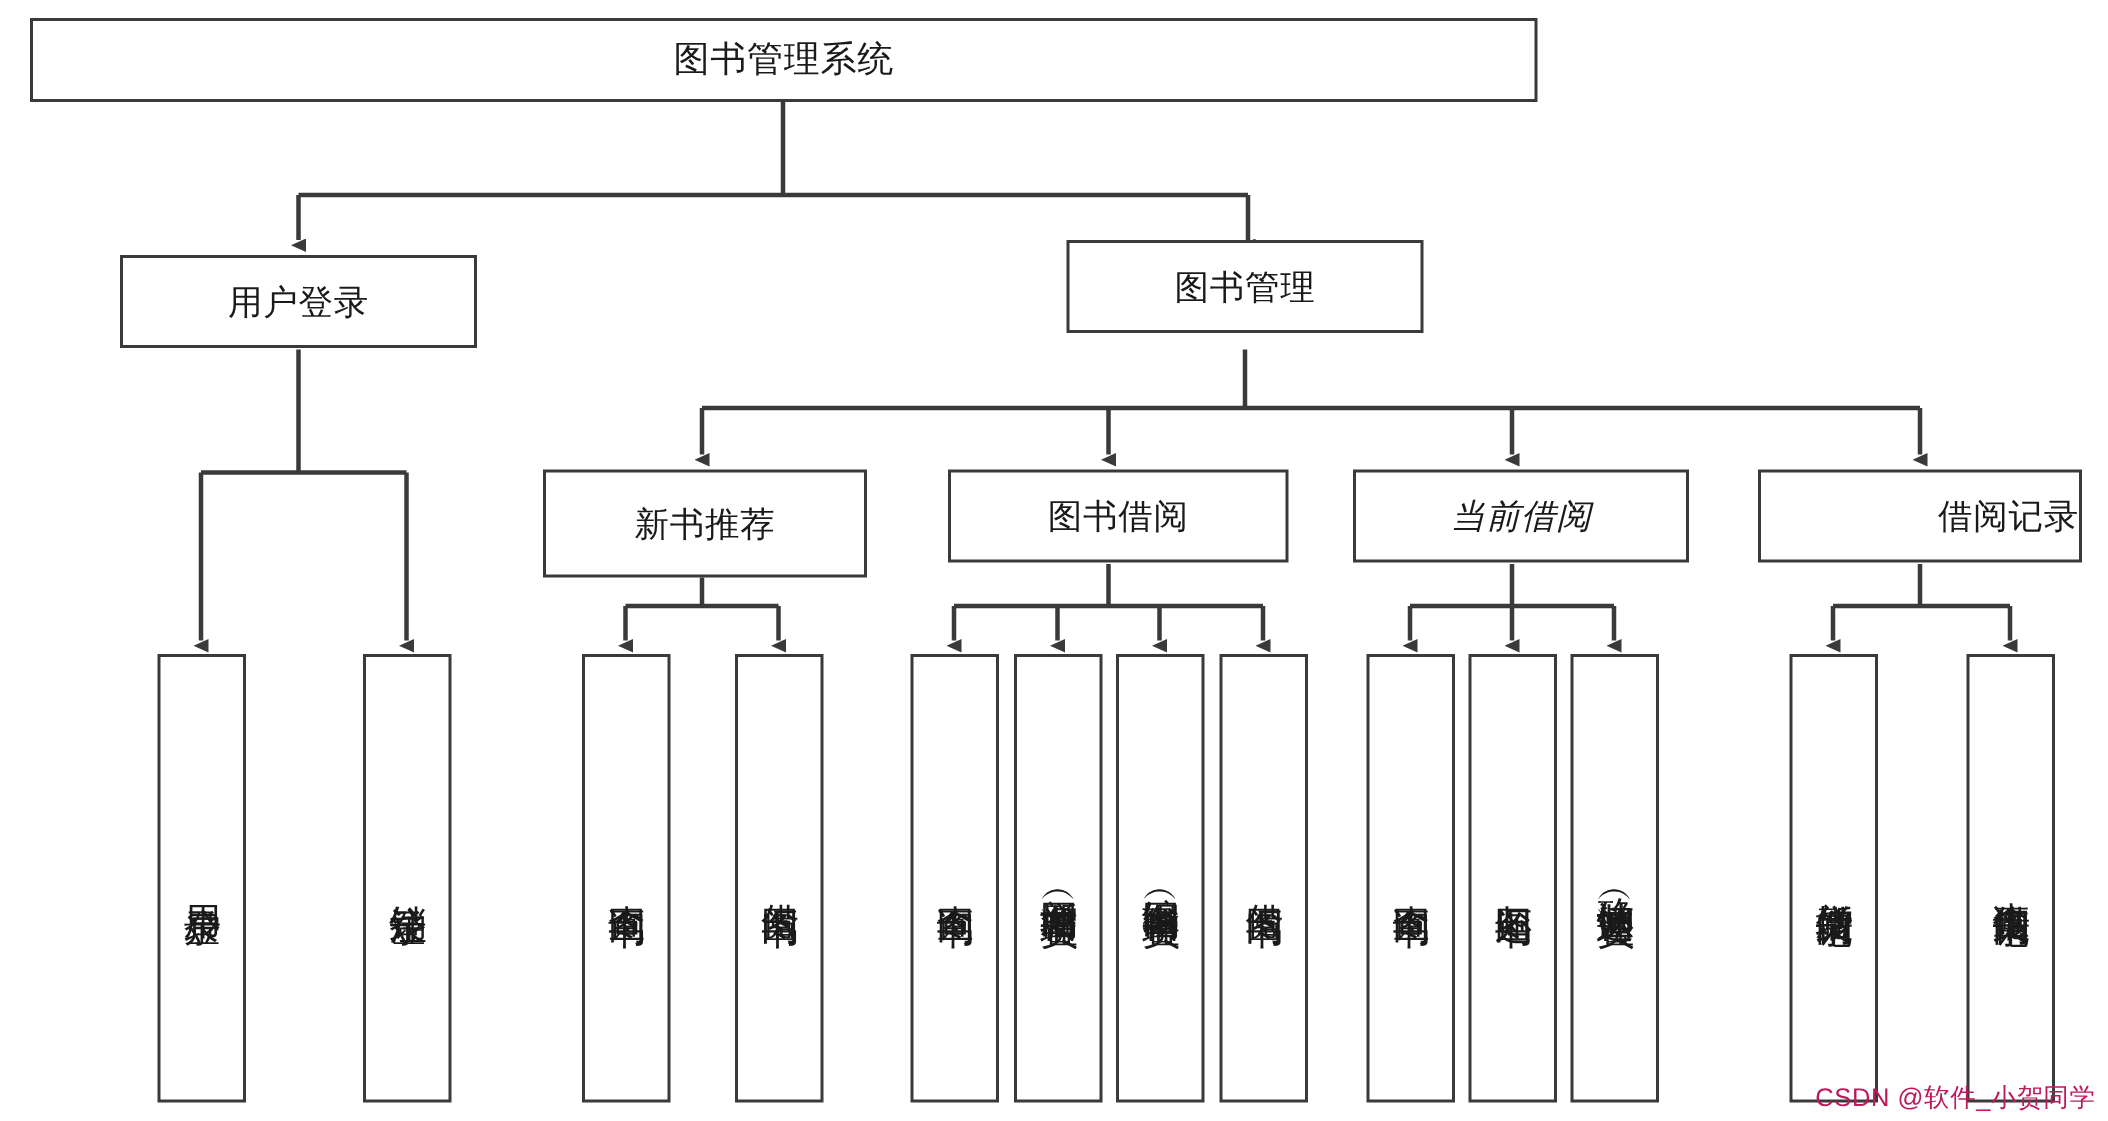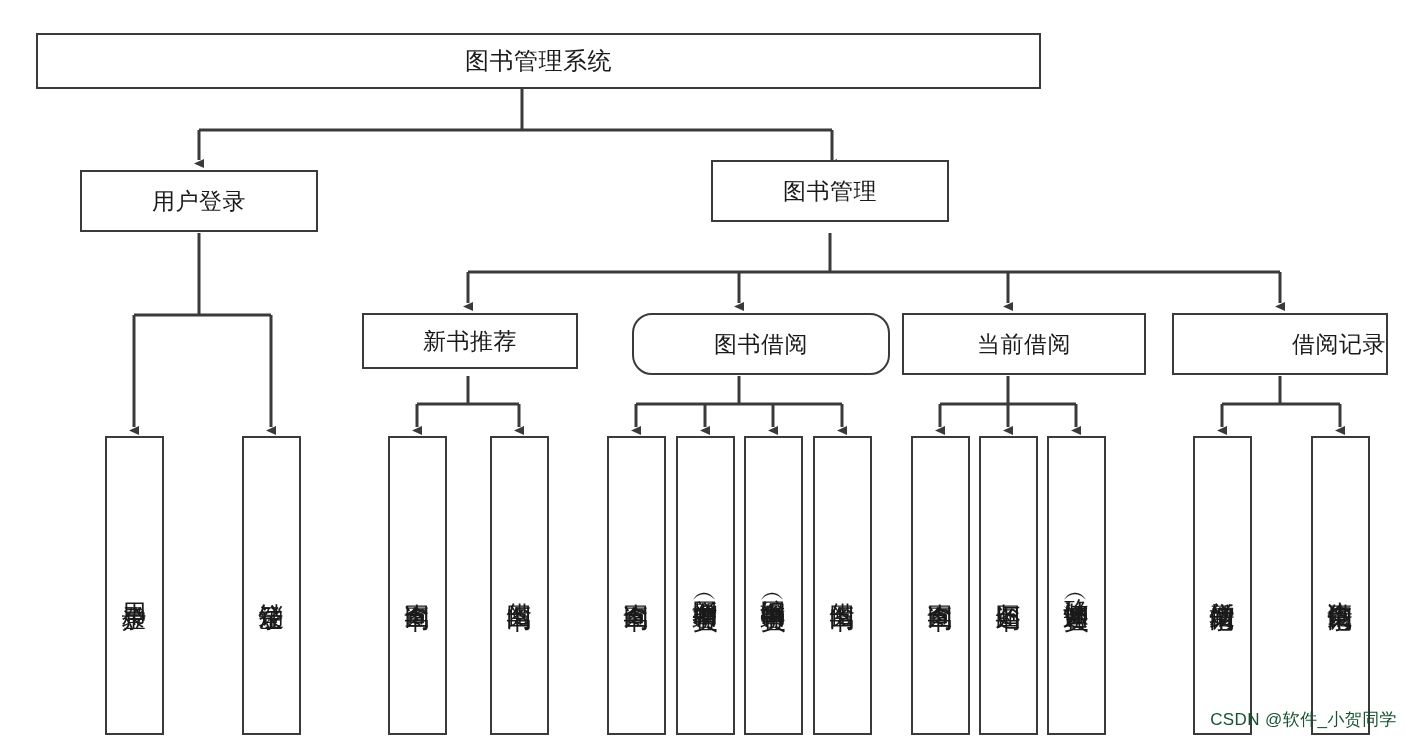--- a/index.html
+++ b/index.html
@@ -58,23 +58,23 @@
     writing-mode: vertical-rl;
     text-orientation: upright;
     font-size: 25px;
     line-height: 1.12;
     letter-spacing: 1.5px;
     white-space: nowrap;
   }
   .watermark {
     position: absolute;
     right: 8px;
-    bottom: 16px;
+    bottom: 4px;
     font-size: 17px;
-    color: #14532d;
+    color: #be185d;
     letter-spacing: 0.4px;
     user-select: none;
     white-space: nowrap;
   }
 </style>
 </head>
 <body>
 
 <div id="diagram-root">
 
@@ -121,38 +121,38 @@
       <path d="M1008,404 L1008,427" marker-end="url(#arrowhead)"></path>
       <path d="M1076,404 L1076,427" marker-end="url(#arrowhead)"></path>
 
       <path d="M1280,376 L1280,404"></path>
       <path d="M1222,404 L1340,404"></path>
       <path d="M1222,404 L1222,427" marker-end="url(#arrowhead)"></path>
       <path d="M1340,404 L1340,427" marker-end="url(#arrowhead)"></path>
     </g>
   </svg>
 
-  <div class="node h root" style="left:36px; top:12px; width:1005px; height:56px;margin-top:21px;">
+  <div class="node h root" style="left:20px; top:12px; width:1005px; height:56px;">
     <span class="label">图书管理系统</span>
   </div>
 
   <div class="node h" style="left:80px; top:170px; width:238px; height:62px;">
     <span class="label">用户登录</span>
   </div>
   <div class="node h" style="left:711px; top:160px; width:238px; height:62px;">
     <span class="label">图书管理</span>
   </div>
 
-  <div class="node h" style="left:362px; top:313px; width:216px; height:56px;">
+  <div class="node h" style="left:362px; top:313px; width:216px; height:72px;">
     <span class="label">新书推荐</span>
   </div>
-  <div class="node h" style="left:632px; top:313px; width:258px; height:62px;border-radius:20px;">
+  <div class="node h" style="left:632px; top:313px; width:227px; height:62px;">
     <span class="label">图书借阅</span>
   </div>
-  <div class="node h" style="left:902px; top:313px; width:244px; height:62px;">
+  <div class="node h" style="left:902px; top:313px; width:224px; height:62px;font-style:italic;">
     <span class="label">当前借阅</span>
   </div>
   <div class="node h" style="left:1172px; top:313px; width:216px; height:62px;justify-content:flex-end;">
     <span class="label">借阅记录</span>
   </div>
 
   <div class="node v" style="left:105px; top:436px; width:59px; height:299px;">
     <span class="label">用户登录</span>
   </div>
   <div class="node v" style="left:242px; top:436px; width:59px; height:299px;">

